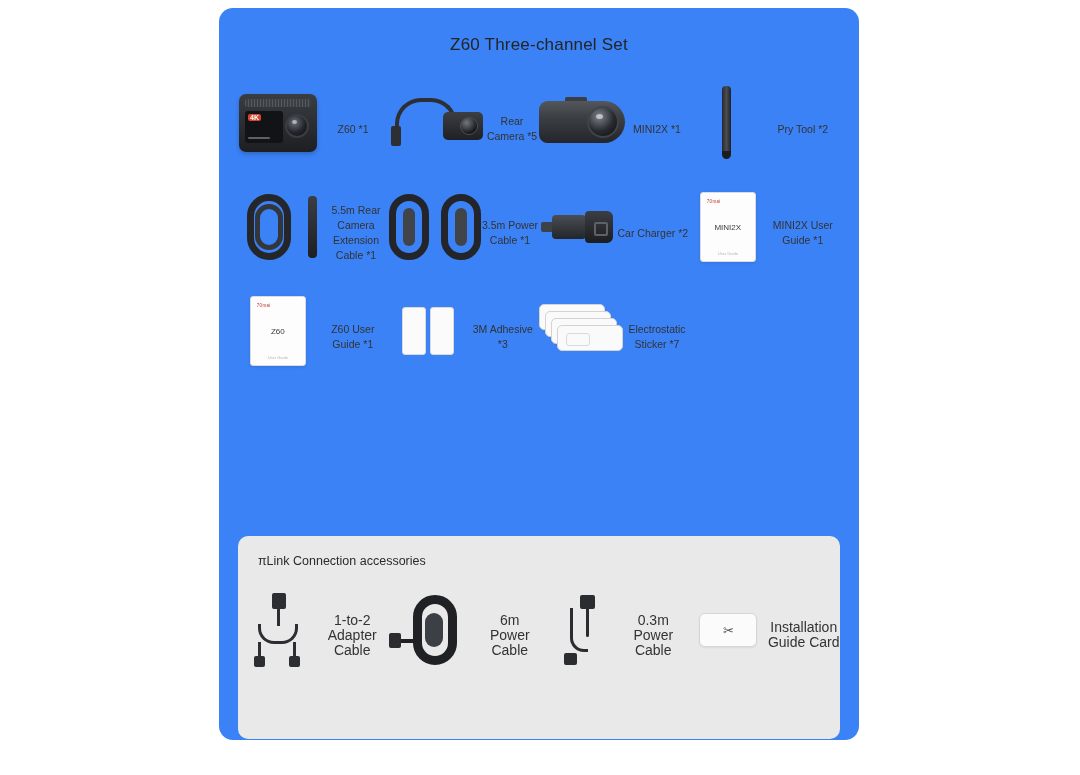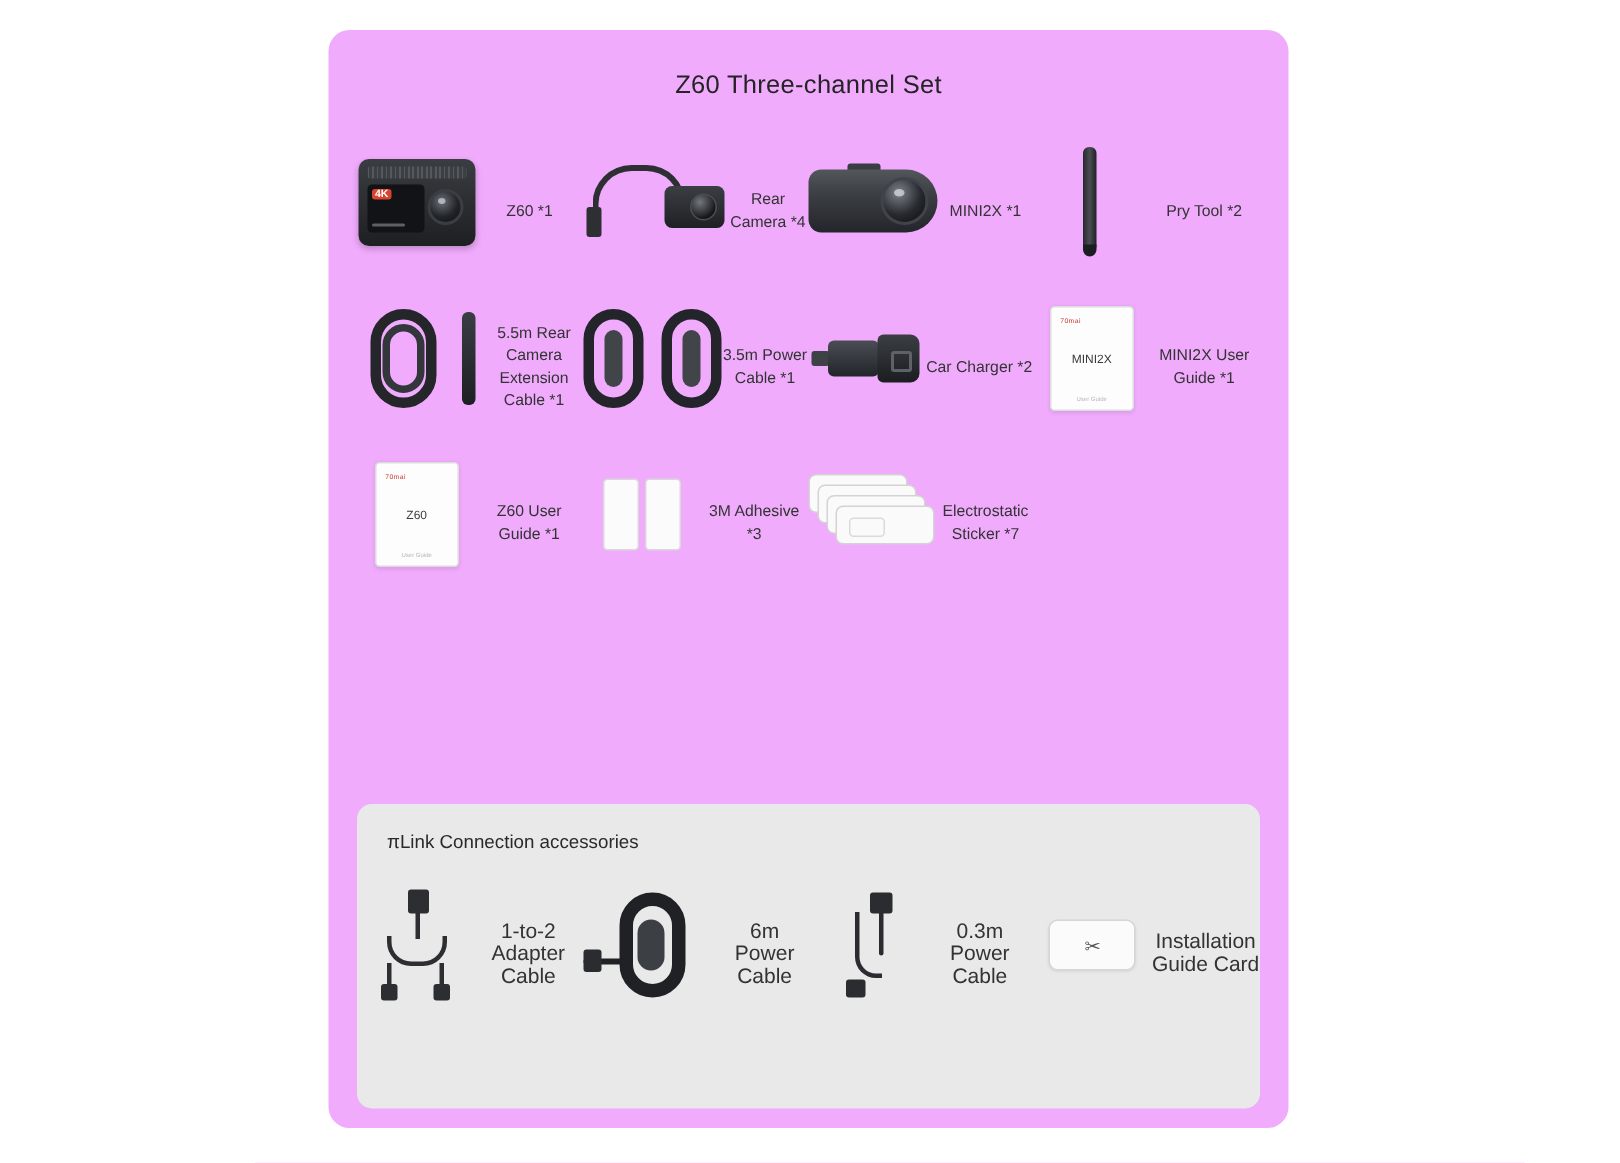--- a/index.html
+++ b/index.html
@@ -11,23 +11,23 @@
     color: #2b2b2b;
   }
   #page {
     position: relative;
     width: 1080px; height: 775px;
     background: #ffffff;
     overflow: hidden;
   }
   .panel {
     position: absolute;
-    left: 219px; top: 20px;
+    left: 219px; top: 8px;
     width: 640px; height: 732px;
-    background: #f0abfc;
+    background: #3b82f6;
     border-radius: 14px;
   }
   .panel-title {
     position: absolute;
     left: 0; top: 27px;
     width: 100%;
     text-align: center;
     font-size: 17px;
     color: #242424;
     letter-spacing: 0.2px;
@@ -420,21 +420,21 @@
         <div class="cell">
           <div class="art">
             <div class="rearcam">
               <div class="cable"></div>
               <div class="plug"></div>
               <div class="body">
                   <div class="ln"></div>
                 </div>
             </div>
           </div>
-          <div class="caption">Rear Camera *4</div>
+          <div class="caption">Rear Camera *5</div>
         </div>
 
         <div class="cell">
           <div class="art">
             <div class="mini2x">
               <div class="mount"></div>
               <div class="shell"></div>
               <div class="lens"></div>
             </div>
           </div>

